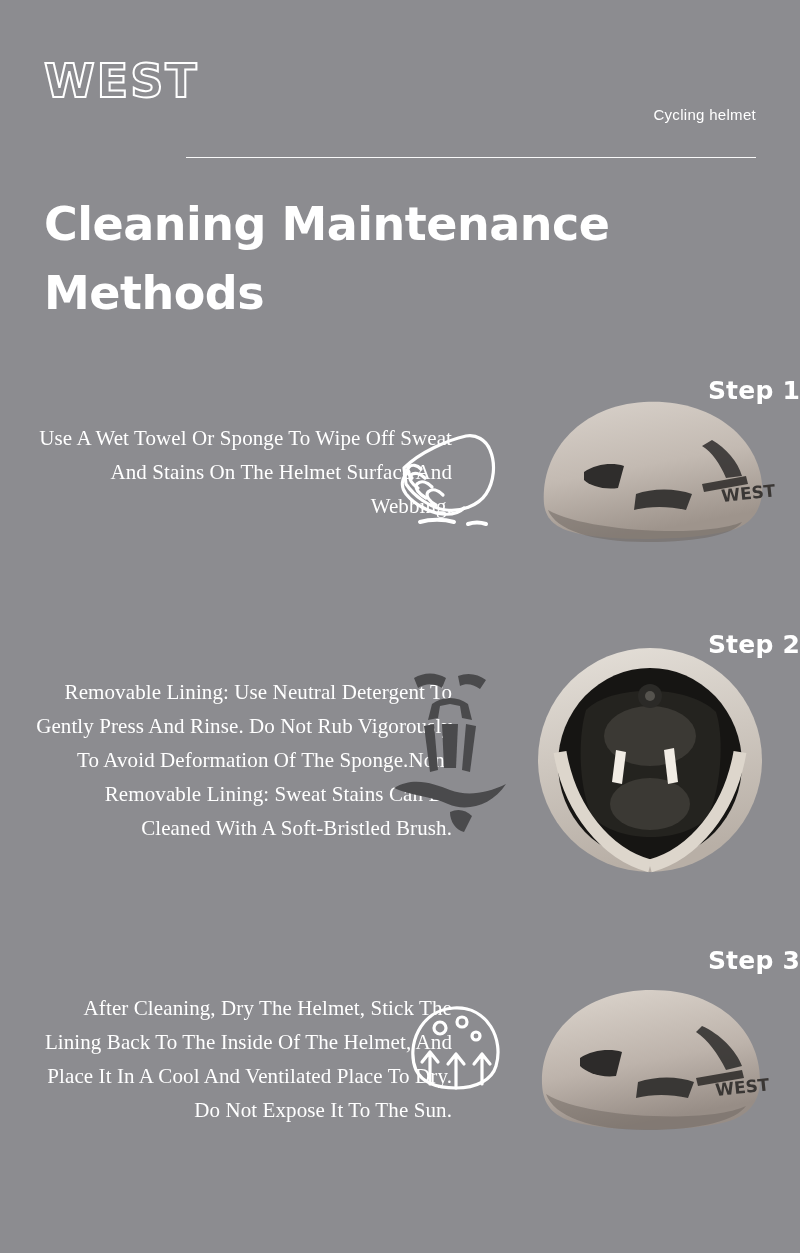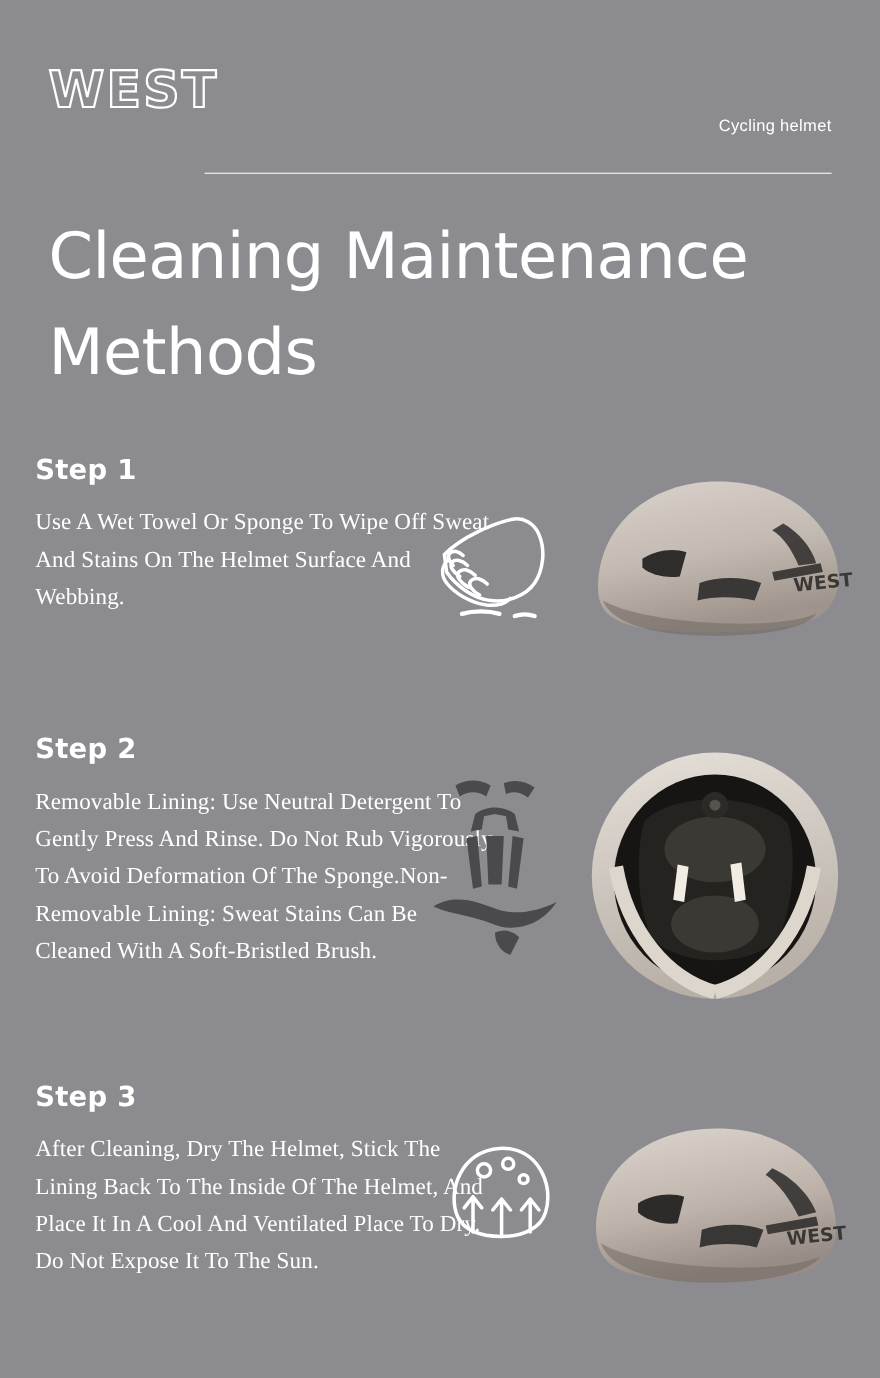--- a/index.html
+++ b/index.html
@@ -66,28 +66,28 @@
     top: 157px;
     height: 1px;
     background: #ffffff;
     opacity: 0.95;
   }
 
   
   .title {
     margin: 0 0 0 44px;
     width: 700px;
-    font-size: 58px;
-    font-weight: 400;
+    font-size: 46px;
+    font-weight: 700;
     line-height: 1.5;
     letter-spacing: -0.5px;
   }
 
   
-  .steps { margin-top: 48px; }
+  .steps { margin-top: 48px; text-align: right; }
   .step {
     position: relative;
     padding: 0 0 0 32px;
     min-height: 200px;
   }
   .step-1 { margin-bottom: 44px; }
   .step-2 { margin-bottom: 26px; }
   .step-label {
     font-size: 25px;
     font-weight: 700;

